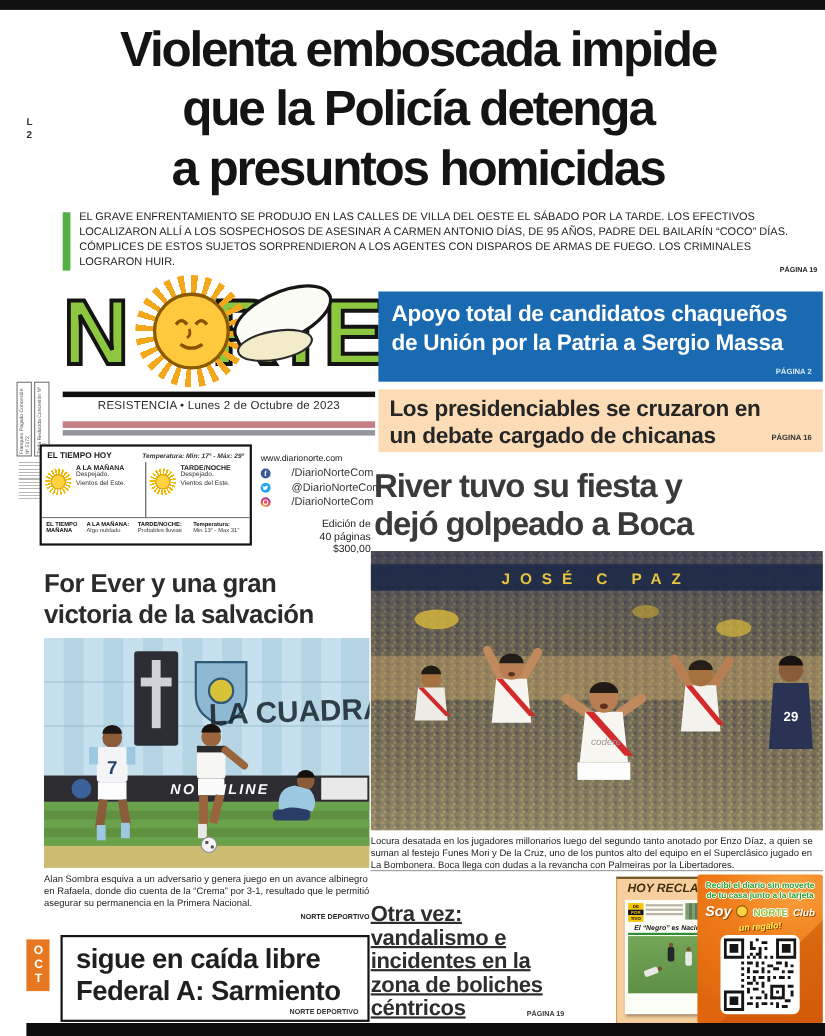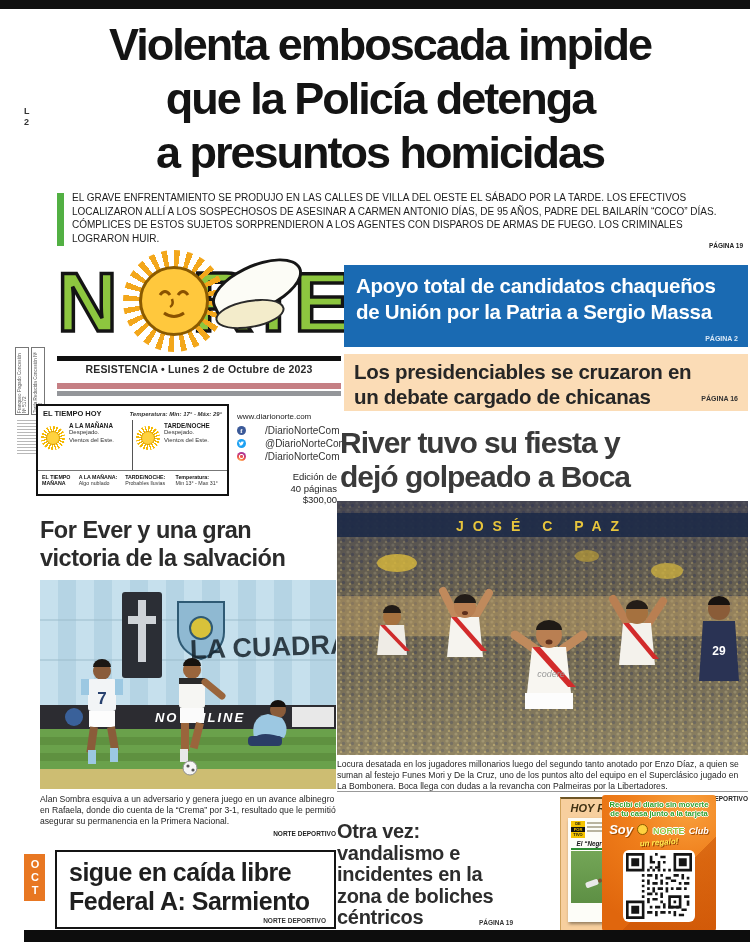--- a/index.html
+++ b/index.html
@@ -40,21 +40,21 @@
     border:2px solid #2a2a2a;border-radius:50%;transform:rotate(-10deg);z-index:3;}
 
   
   .massa-box{left:344px;top:265px;width:404px;height:82px;background:#1a6ab2;box-sizing:border-box;
     padding:8px 12px 0 12px;}
   .massa-box .line{font-size:20.5px;line-height:26px;font-weight:bold;color:#fff;letter-spacing:-0.3px;}
   .massa-box .pageref{position:absolute;right:10px;bottom:5px;font-size:7px;font-weight:bold;color:#d9e8f6;}
 
   
   .blackrule{left:57px;top:356px;width:284px;height:5px;background:#101010;}
-  .dateline{left:57px;top:363px;width:284px;text-align:center;font-size:10.5px;color:#2a2a2a;letter-spacing:.2px;font-weight:bold;}
+  .dateline{left:57px;top:363px;width:284px;text-align:center;font-size:10.5px;color:#2a2a2a;letter-spacing:.2px;}
   .rosebar{left:57px;top:383px;width:284px;height:6px;background:#c57f84;}
   .graybar{left:57px;top:391px;width:284px;height:5px;background:#94969a;}
 
   
   .debate-box{left:344px;top:354px;width:404px;height:57px;background:#fbdcb6;box-sizing:border-box;
     padding:5px 10px 0 10px;}
   .debate-box .line{font-size:20.5px;line-height:25px;font-weight:bold;color:#262626;letter-spacing:-0.3px;}
   .debate-box .pageref{position:absolute;right:10px;bottom:9px;font-size:7px;font-weight:bold;color:#333;}
 
   
@@ -103,21 +103,21 @@
   
   .forever-headline{left:40px;top:516px;width:296px;font-size:23.5px;line-height:28px;font-weight:bold;
     color:#2b2b2b;letter-spacing:-0.5px;}
   .forever-photo{left:40px;top:580px;width:296px;height:209px;}
   .forever-caption{left:40px;top:794px;width:296px;font-size:8.6px;line-height:11px;color:#1f1f1f;}
 
   .right-divider{left:337px;top:791px;width:411px;height:1px;background:#999;}
 
   
   .otra-vez{left:337px;top:821px;width:178px;height:108px;}
-  .otra-vez .line{font-size:20px;line-height:21.5px;font-weight:bold;color:#2d2d2d;letter-spacing:-0.3px;}
+  .otra-vez .line{font-size:20px;line-height:21.5px;font-weight:bold;color:#2d2d2d;letter-spacing:-0.3px;text-decoration:underline;}
   .otra-vez .pageref{position:absolute;right:2px;bottom:3px;font-size:6.5px;font-weight:bold;color:#333;}
 
   
   .reclame{left:516px;top:797px;width:102px;height:134px;background:#f7cf9e;box-sizing:border-box;
     border:1px solid #cfa25c;border-top:2px solid #6f5626;margin-left:44px;}
   .reclame .rtitle{text-align:center;font-size:11px;font-weight:bold;font-style:italic;color:#3f3012;margin-top:3px;}
   .cover{width:86px;height:104px;background:#fdfdf8;margin:4px auto 0 auto;box-shadow:1px 2px 3px rgba(0,0,0,.4);
     box-sizing:border-box;padding:3px 3px 0 3px;}
   .cover .chead{display:flex;gap:2px;height:17px;}
   .cover .clogo{display:flex;flex-direction:column;width:14px;}
@@ -128,21 +128,21 @@
   .cover .cmid i{display:block;height:2px;background:#b9b49f;margin-bottom:2px;}
   .cover .cthumb{width:28px;height:15px;background:repeating-linear-gradient(90deg,#7f9f6f 0 3px,#5d7f57 3px 6px);}
   .cover .chl{font-size:6.3px;font-weight:bold;font-style:italic;text-align:center;color:#151515;margin-top:2px;}
   .cover .crule{height:2px;background:#2f8d33;margin:1px 0 1px 0;}
   .cover .cphoto{height:52px;position:relative;background:linear-gradient(#74a657,#5d8f44);}
   .cover .fig{position:absolute;width:6px;height:13px;background:#e9e9e9;border-radius:2px;}
   .cover .fig::before{content:"";position:absolute;top:-4px;left:1px;width:4px;height:4px;border-radius:50%;background:#7a5233;}
   .cover .fig.dark{background:#24262b;}
 
   
-  .promo{left:602px;top:795px;width:114px;height:136px;border-radius:3px;overflow:hidden;box-sizing:border-box;
+  .promo{left:634px;top:795px;width:114px;height:136px;border-radius:3px;overflow:hidden;box-sizing:border-box;
     background:radial-gradient(120% 90% at 75% 10%,#f9a13d 0%,#ef7d1a 45%,#e0660d 100%);}
   .promo::before{content:"";position:absolute;inset:0;
     background:linear-gradient(135deg,rgba(0,0,0,0) 62%,rgba(196,78,4,.5) 62%);}
   .promo .pline{position:relative;text-align:center;font-size:7.6px;line-height:9px;font-weight:bold;color:#2ea12b;
     text-shadow:-1px 0 #fff,1px 0 #fff,0 -1px #fff,0 1px #fff;}
   .promo .pline.first{margin-top:5px;}
   .promo .brand{position:relative;text-align:center;margin-top:2px;white-space:nowrap;}
   .promo .soy{font-style:italic;font-weight:bold;font-size:13px;color:#fff;text-shadow:1px 1px 0 #a14d00;}
   .promo .bsun{display:inline-block;width:9px;height:9px;border-radius:50%;background:#ffd23f;border:1px solid #8a5a00;vertical-align:middle;}
   .promo .bnorte{font-weight:bold;font-size:9px;color:#8dc63f;text-shadow:-1px 0 #fff,1px 0 #fff,0 -1px #fff,0 1px #fff;}

